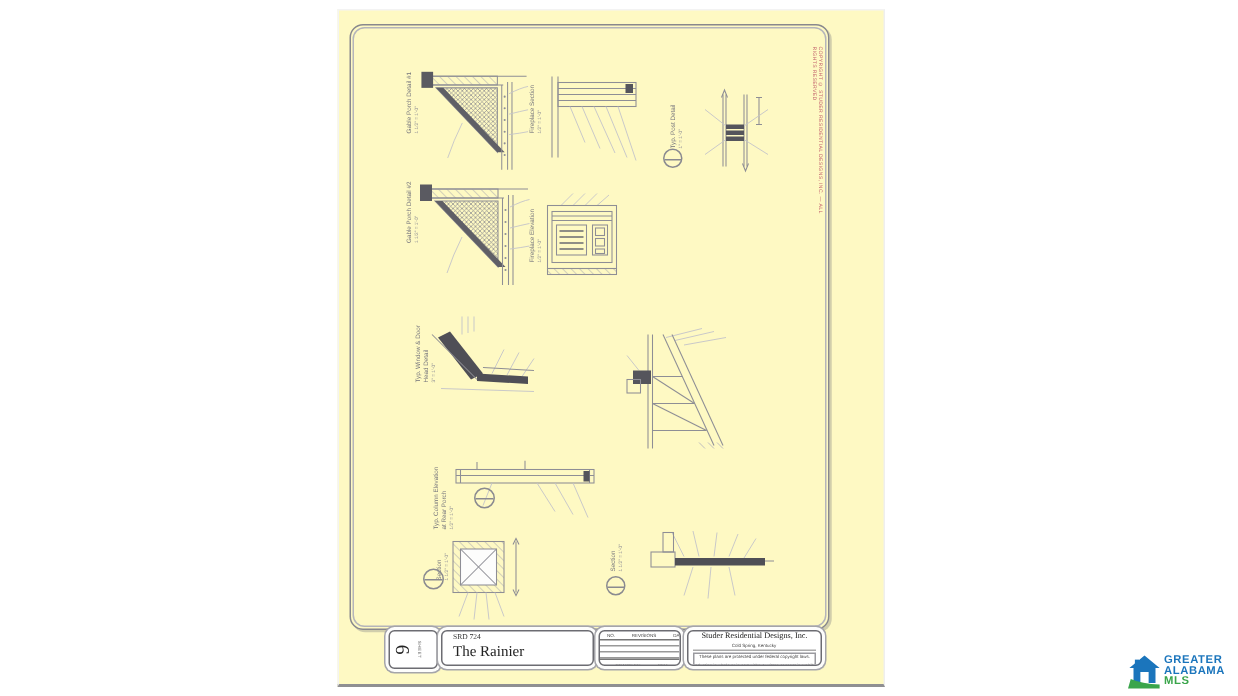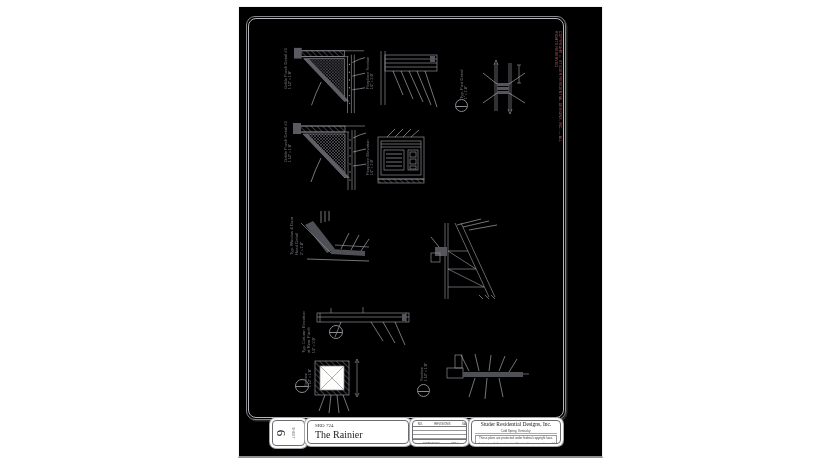--- a/index.html
+++ b/index.html
@@ -1,19 +1,19 @@
 <!DOCTYPE html>
 <html><head>
 <meta charset="utf-8">
 <style>
   html,body{margin:0;padding:0;background:#fff;}
   #canvas{position:relative;width:825px;height:464px;background:#ffffff;overflow:hidden;
           font-family:"Liberation Sans",sans-serif;color:#444;}
   
-  .scan{position:absolute;left:238px;top:6px;width:363px;height:449px;background:#000000;
+  .scan{position:absolute;left:225px;top:6px;width:363px;height:449px;background:#fef9c3;
         border-right:1px solid #efefef;border-top:1px solid #f3f3f3;border-left:1px solid #f3f3f3;
         border-bottom:2px solid #8f8f92;}
   .sheet-border{position:absolute;left:7px;top:9px;width:318px;height:402px;border:1px solid #88888d;
         border-radius:9px;box-shadow:1.5px 1.5px 0 rgba(125,125,130,.35);}
   .sheet-border .inner{position:absolute;left:1px;top:1px;right:1px;bottom:1px;border:1px solid #b5b5ba;border-radius:8px;}
   
   .tb{position:absolute;background:#fff;border:1px solid #6c6c72;border-radius:4px;
       box-shadow:0 0 0 2px #fdfdfc,0 0 0 3px #a5a5aa,2px 2px 1px #bdbdc1;}
   .tb-sheet{left:33px;top:413px;width:31px;height:24px;display:flex;align-items:center;justify-content:center;gap:2px;}
   .tb-plan{left:68px;top:413px;width:102px;height:24px;padding:2px 0 0 7px;box-sizing:border-box;}
@@ -346,14 +346,27 @@
       <div class="co-addr">
         <span class="microc">Cold Spring, Kentucky</span>
       </div>
       <div class="co-note">
         <span class="microc">These plans are protected under federal copyright laws.</span>
         <span class="microc">Reproduction in whole or in part without written consent is prohibited.</span>
       </div>
     </div>
   </div>
 
+  <div class="mls">
+    <svg width="22" height="24" viewBox="0 0 24 26">
+      <path d="M12 1 L23 10 L20 10 L20 21 L4 21 L4 10 L1 10 Z" fill="#1b75bc"></path>
+      <rect x="5" y="4" width="3" height="5" fill="#1b75bc"></rect>
+      <rect x="9" y="13" width="6" height="8" fill="#ffffff"></rect>
+      <path d="M0 25 L2 18 Q10 21.5 23 22 L23 25 Z" fill="#3aa54b"></path>
+    </svg>
+    <div class="mls-text">
+      <span>GREATER</span>
+      <span>ALABAMA</span>
+      <span class="mls-green">MLS</span>
+    </div>
+  </div>
 
 </div>
 
 </body></html>

